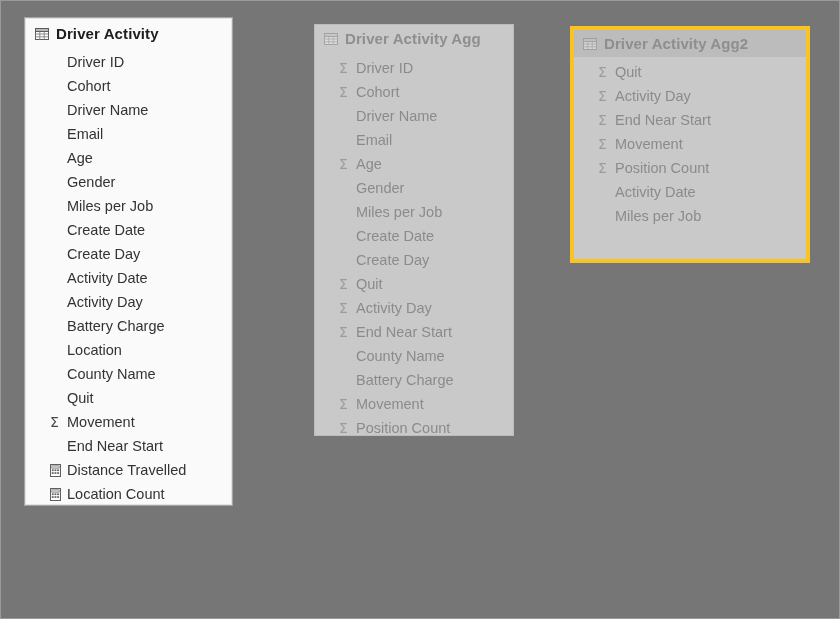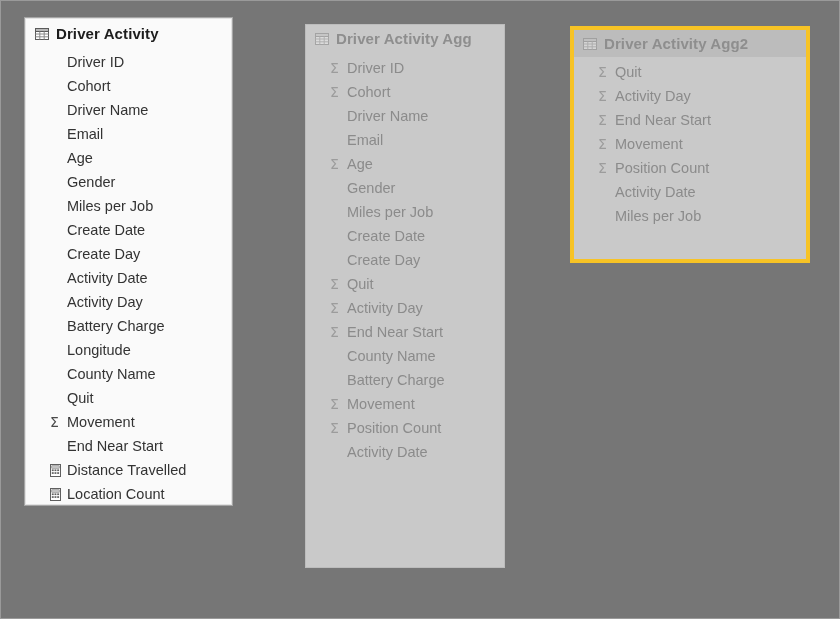--- a/index.html
+++ b/index.html
@@ -187,21 +187,21 @@
         <li class="field-row">
           <span class="field-icon"></span>
           <span class="field-label">Activity Day</span>
         </li>
         <li class="field-row">
           <span class="field-icon"></span>
           <span class="field-label">Battery Charge</span>
         </li>
         <li class="field-row">
           <span class="field-icon"></span>
-          <span class="field-label">Longitude</span>
+          <span class="field-label">Location</span>
         </li>
         <li class="field-row">
           <span class="field-icon"></span>
           <span class="field-label">County Name</span>
         </li>
         <li class="field-row">
           <span class="field-icon"></span>
           <span class="field-label">Quit</span>
         </li>
         <li class="field-row">
@@ -240,21 +240,21 @@
               <rect x="1.8" y="8.2" width="1.9" height="1.7" fill="#5f5f5f"></rect>
               <rect x="4.5" y="8.2" width="1.9" height="1.7" fill="#5f5f5f"></rect>
               <rect x="7.2" y="8.2" width="1.9" height="1.7" fill="#5f5f5f"></rect>
             </svg>
           </span>
           <span class="field-label">Location Count</span>
         </li>
       </ul>
   </div>
 
-  <div class="panel dim" style="left:304px; top:23px; width:200px; height:544px;">
+  <div class="panel dim" style="left:313px; top:23px; width:200px; height:412px;">
 
     <div class="panel-header">
       <svg class="tbl-icon" viewBox="0 0 14 12">
         <rect x="0.5" y="0.5" width="13" height="11" fill="#dcdcdc" stroke="#a3a3a3"></rect>
         <rect x="0.5" y="0.5" width="13" height="3" fill="#c6c6c6" stroke="#a3a3a3"></rect>
         <line x1="0.5" y1="6" x2="13.5" y2="6" stroke="#b0b0b0"></line>
         <line x1="0.5" y1="8.8" x2="13.5" y2="8.8" stroke="#b0b0b0"></line>
         <line x1="4.8" y1="3.5" x2="4.8" y2="11.5" stroke="#b0b0b0"></line>
         <line x1="9.2" y1="3.5" x2="9.2" y2="11.5" stroke="#b0b0b0"></line>
       </svg>

